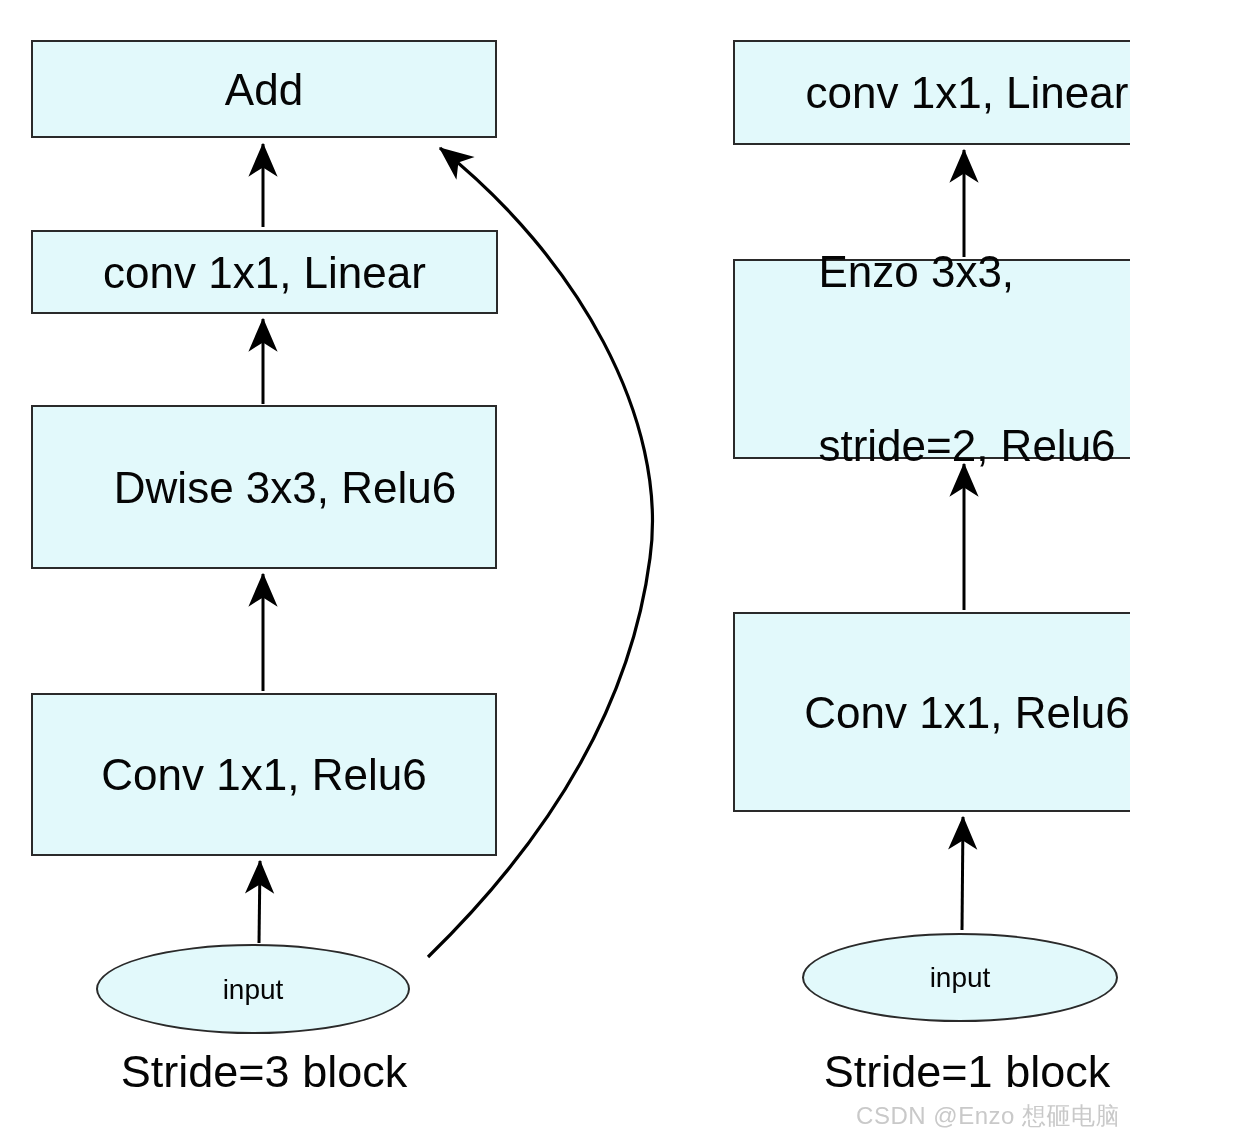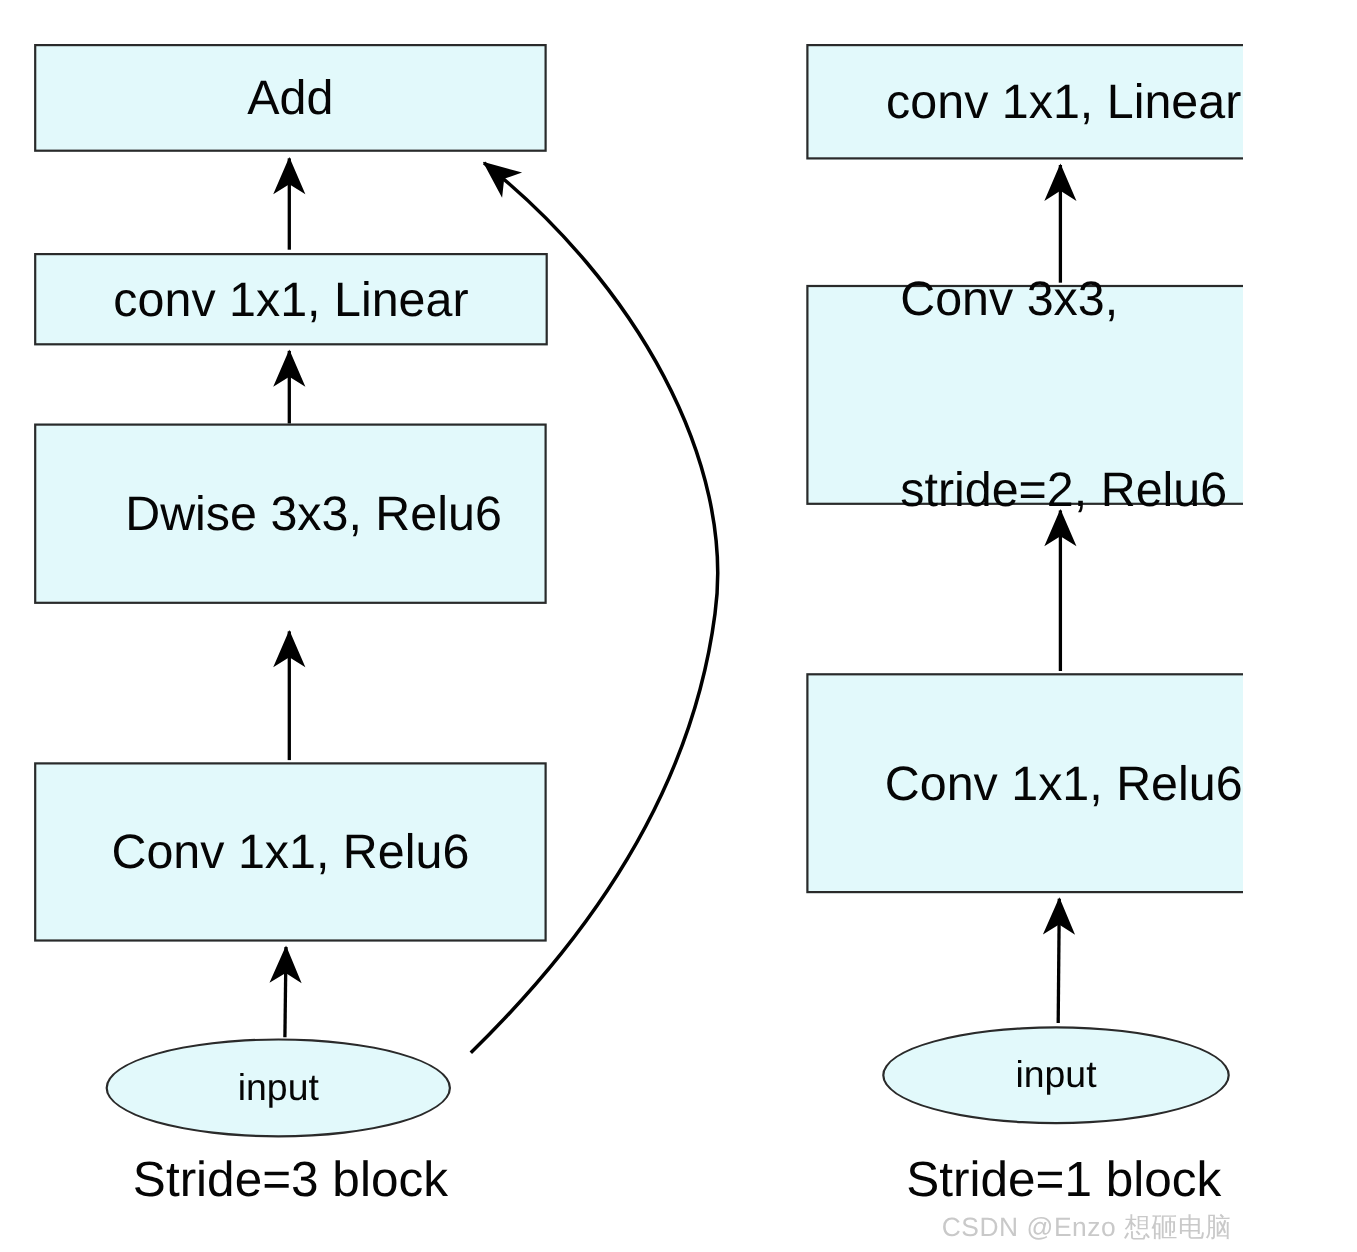--- a/index.html
+++ b/index.html
@@ -42,21 +42,21 @@
     line-height: 1.25;
   }
   .node .multiline {
     text-align: left;
     white-space: pre;
     line-height: 1.32;
   }
   .node .multiline span { display: block; }
   .ellipse {
     border-radius: 50%;
-    font-size: 34px;
+    font-size: 28px;
   }
   .caption {
     position: absolute;
     font-size: 45px;
     color: var(--text-color);
     text-align: center;
     white-space: nowrap;
   }
   .watermark {
     position: absolute;
@@ -93,21 +93,21 @@
   </svg>
 
   <div class="node" style="left:31px; top:40px; width:466px; height:98px;">
     <span>Add</span>
   </div>
 
   <div class="node" style="left:31px; top:230px; width:467px; height:84px;">
     <span>conv 1x1, Linear</span>
   </div>
 
-  <div class="node" style="left:31px; top:385px; width:466px; height:164px;padding-left:42px;">
+  <div class="node" style="left:31px; top:405px; width:466px; height:164px;padding-left:42px;">
     <span>Dwise 3x3, Relu6</span>
   </div>
 
   <div class="node" style="left:31px; top:693px; width:466px; height:163px;">
     <span>Conv 1x1, Relu6</span>
   </div>
 
   <div class="node ellipse" style="left:96px; top:944px; width:314px; height:90px;">
     <span>input</span>
   </div>
@@ -115,21 +115,21 @@
   <div class="caption" style="left:31px; top:1046px; width:466px;">
     <span>Stride=3 block</span>
   </div>
 
   <div class="node" style="left:733px; top:40px; width:468px; height:105px;">
     <span>conv 1x1, Linear</span>
   </div>
 
   <div class="node" style="left:733px; top:259px; width:468px; height:200px;">
     <div class="multiline">
-      <span>Conv 3x3,</span>
+      <span>Enzo 3x3,</span>
       <span>stride=2, Relu6</span>
     </div>
   </div>
 
   <div class="node" style="left:733px; top:612px; width:468px; height:200px;">
     <span>Conv 1x1, Relu6</span>
   </div>
 
   <div class="node ellipse" style="left:802px; top:933px; width:316px; height:89px;">
     <span>input</span>

